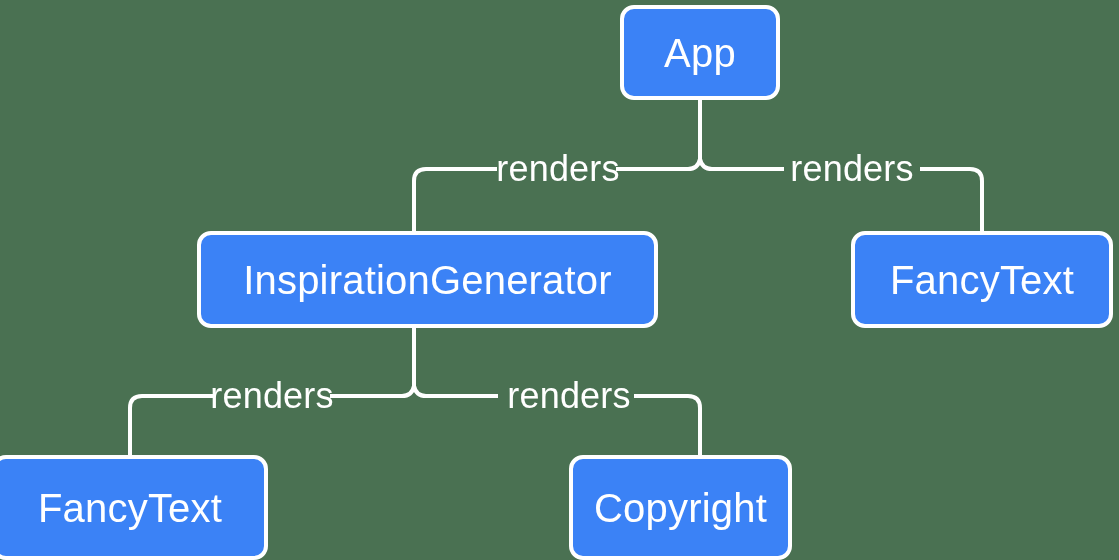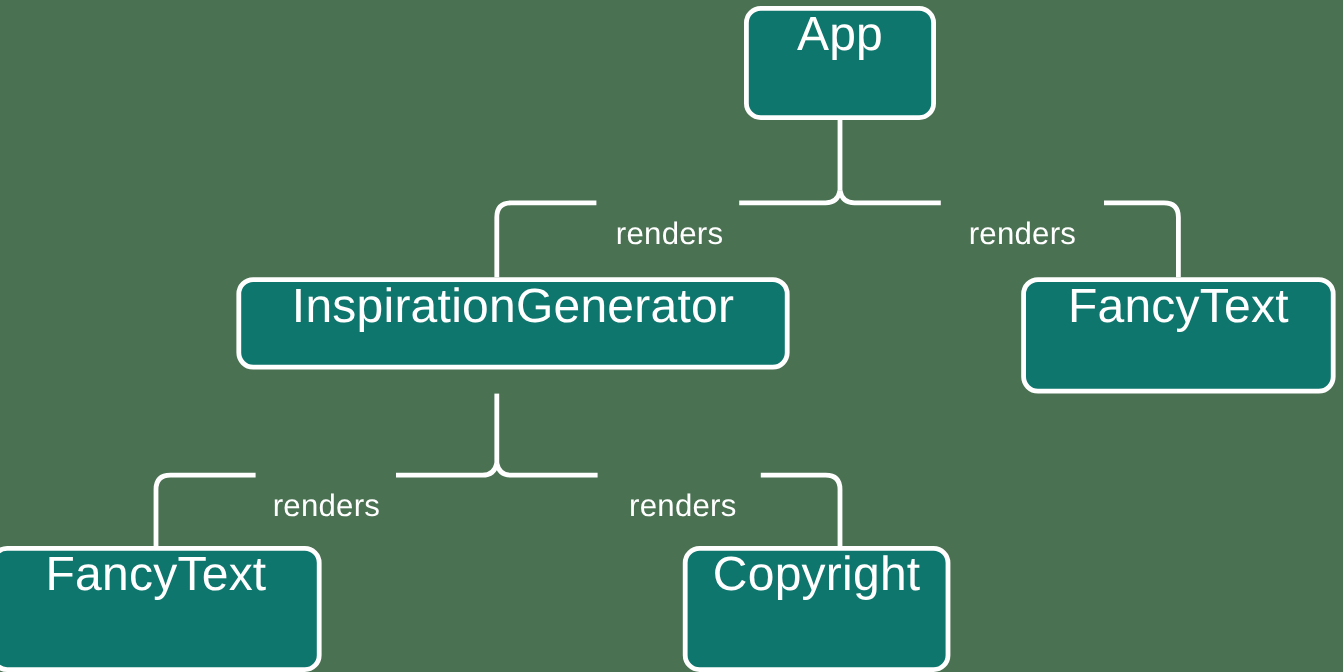--- a/index.html
+++ b/index.html
@@ -22,46 +22,46 @@
     position: absolute;
     left: 0;
     top: 0;
     width: 1119px;
     height: 560px;
     pointer-events: none;
   }
   .node {
     position: absolute;
     box-sizing: border-box;
-    background: #0f766e;
+    background: #3b82f6;
     border: 4px solid #ffffff;
     border-radius: 14px;
     display: flex;
+    align-items: center;
     justify-content: center;
     color: #ffffff;
     font-family: "Liberation Sans", sans-serif;
     font-weight: 400;
     letter-spacing: 0.2px;
     white-space: nowrap;
   }
   .node-label {
     color: #ffffff;
     line-height: 1;
   }
   .edge-label {
     position: absolute;
     color: #ffffff;
     font-family: "Liberation Sans", sans-serif;
-    font-size: 26px;
+    font-size: 36px;
     font-weight: 400;
     line-height: 1;
     white-space: nowrap;
     transform: translate(-50%, -50%);
     letter-spacing: 0.2px;
-    margin-top: 25px;
   }
 </style>
 </head>
 <body>
 
 <div id="diagram">
 
   <svg id="edge-layer" viewBox="0 0 1119 560" width="1119" height="560" xmlns="http://www.w3.org/2000/svg" fill="none">
 
     <g stroke="#ffffff" stroke-width="4" stroke-linecap="butt" fill="none">
@@ -94,21 +94,21 @@
   <div class="edge-label" style="left:852px; top:169px;">renders</div>
 
   <div class="edge-label" style="left:272px; top:396px;">renders</div>
 
   <div class="edge-label" style="left:569px; top:396px;">renders</div>
 
   <div class="node" style="left:620px; top:5px; width:160px; height:95px; font-size:40px;">
     <span class="node-label">App</span>
   </div>
 
-  <div class="node" style="left:197px; top:231px; width:461px; height:77px; font-size:40px;">
+  <div class="node" style="left:197px; top:231px; width:461px; height:97px; font-size:40px;">
     <span class="node-label">InspirationGenerator</span>
   </div>
 
   <div class="node" style="left:851px; top:231px; width:262px; height:97px; font-size:40px;">
     <span class="node-label">FancyText</span>
   </div>
 
   <div class="node" style="left:-8px; top:455px; width:276px; height:105px; font-size:40px;">
     <span class="node-label">FancyText</span>
   </div>

